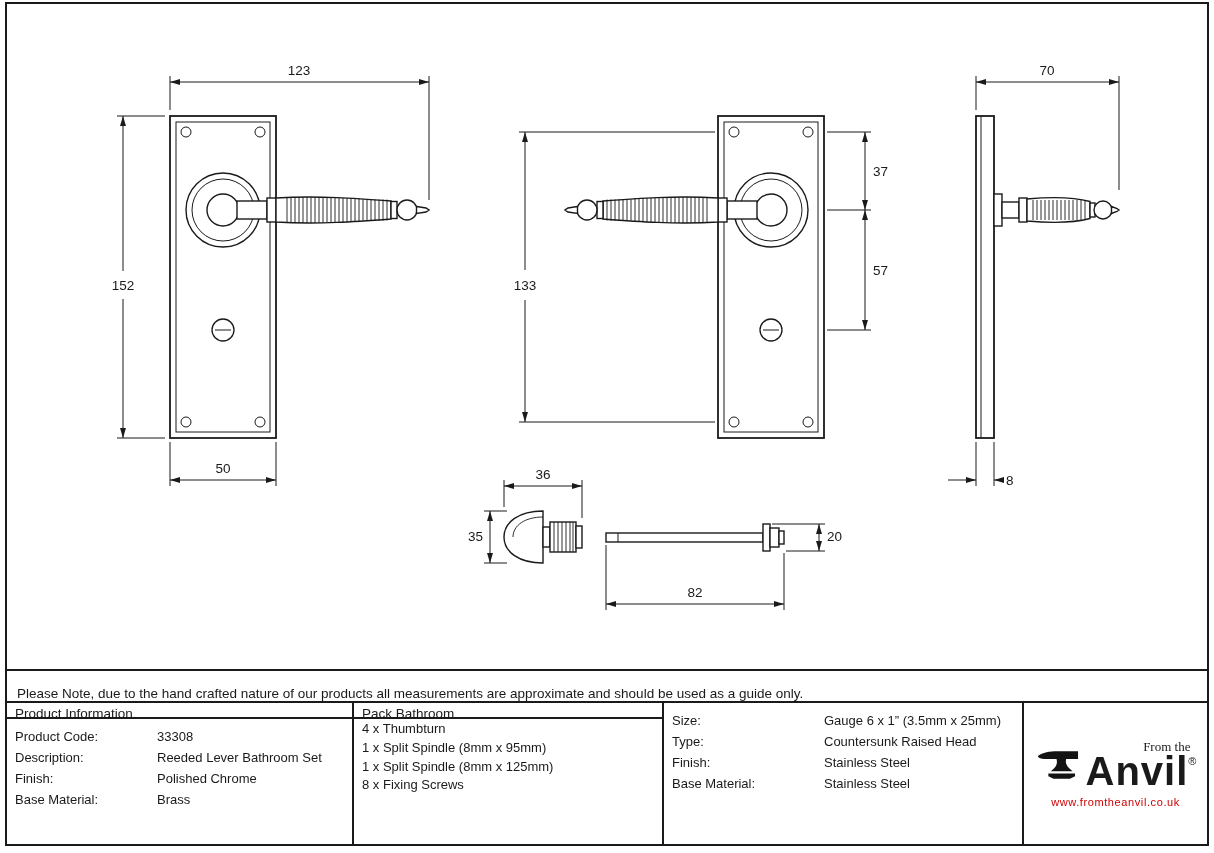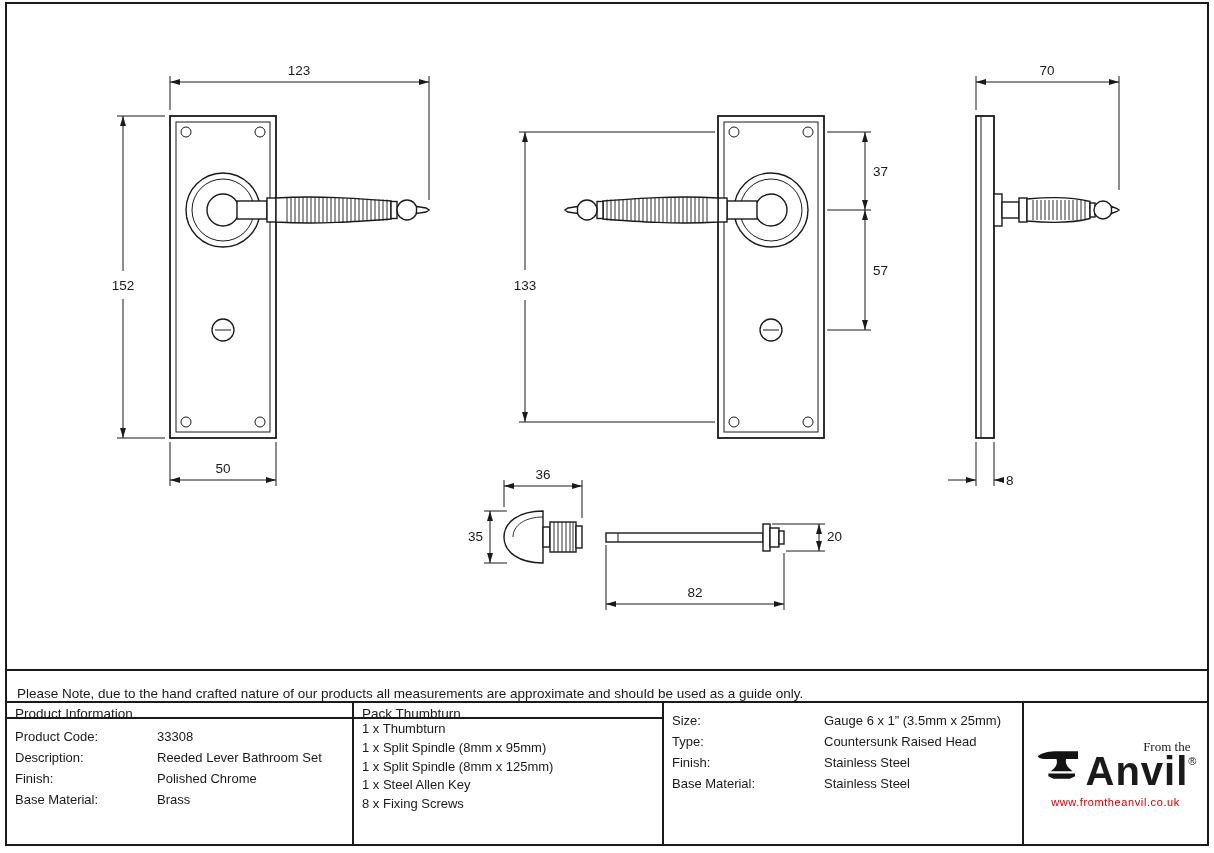--- a/index.html
+++ b/index.html
@@ -199,26 +199,25 @@
           <span class="v">Polished Chrome</span>
         </div>
         <div class="kv">
           <span class="k">Base Material:</span>
           <span class="v">Brass</span>
         </div>
       </div>
     </div>
 
     <div class="col col2">
-      <div class="col-header">Pack Thumbturn</div>
+      <div class="col-header">Pack Bathroom</div>
       <div class="col-body">
-        <div class="pc-item">1 x Thumbturn</div>
+        <div class="pc-item">4 x Thumbturn</div>
         <div class="pc-item">1 x Split Spindle (8mm x 95mm)</div>
         <div class="pc-item">1 x Split Spindle (8mm x 125mm)</div>
-        <div class="pc-item">1 x Steel Allen Key</div>
         <div class="pc-item">8 x Fixing Screws</div>
       </div>
     </div>
 
     <div class="col col3">
       <div class="col-body">
         <div class="kv">
           <span class="k">Size:</span>
           <span class="v">Gauge 6 x 1” (3.5mm x 25mm)</span>
         </div>

